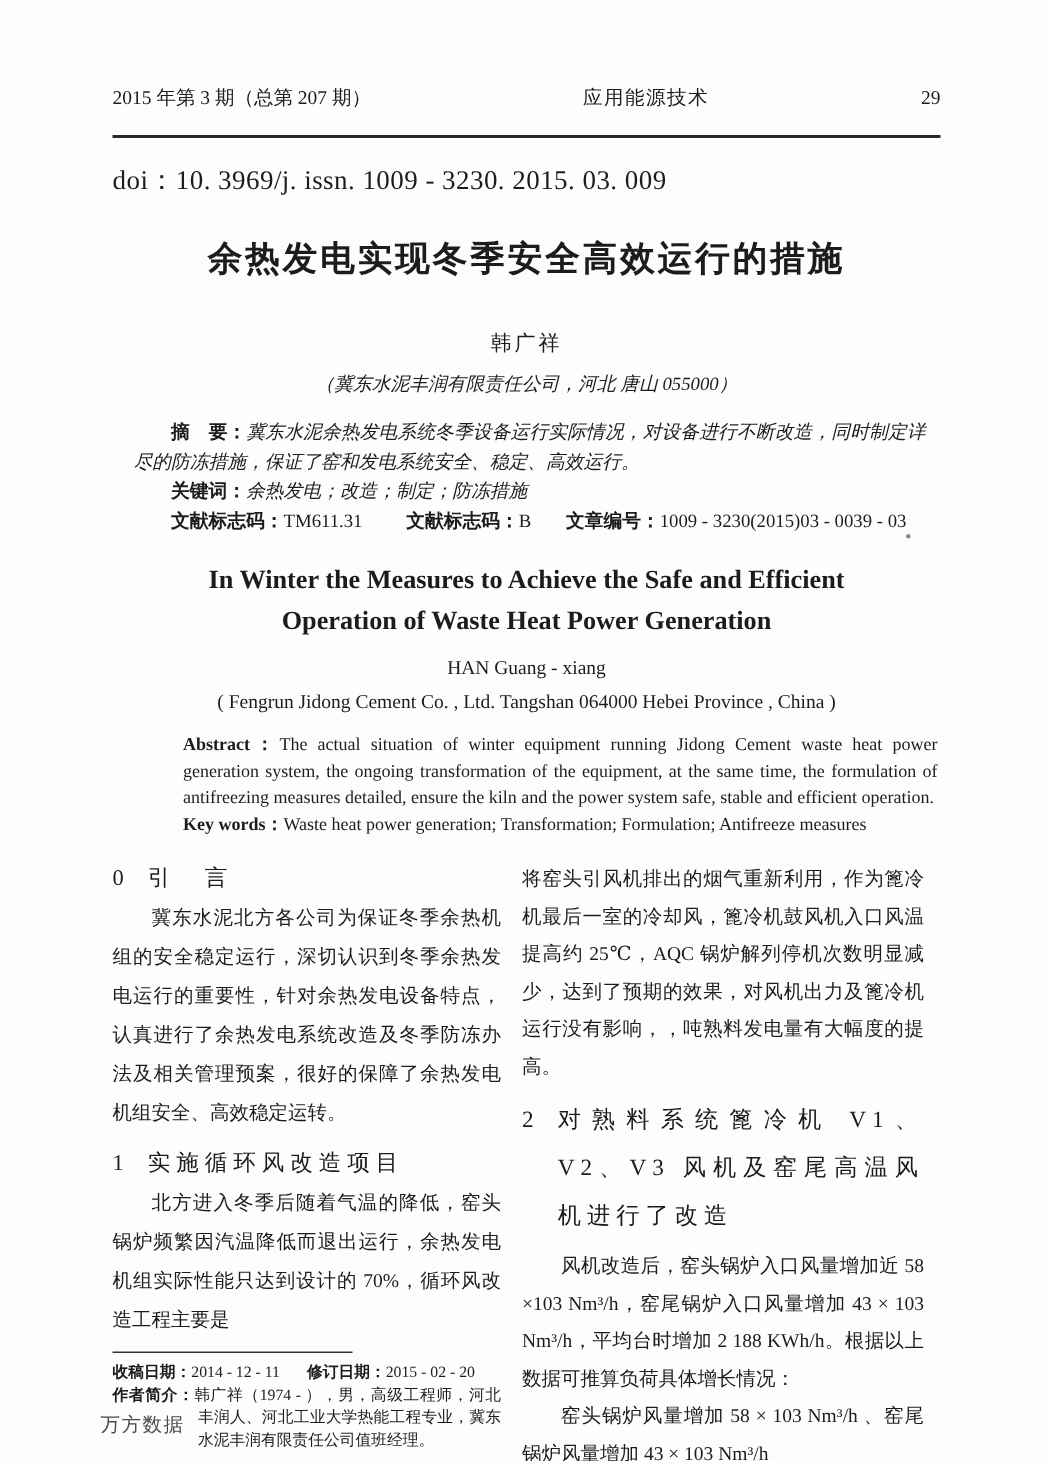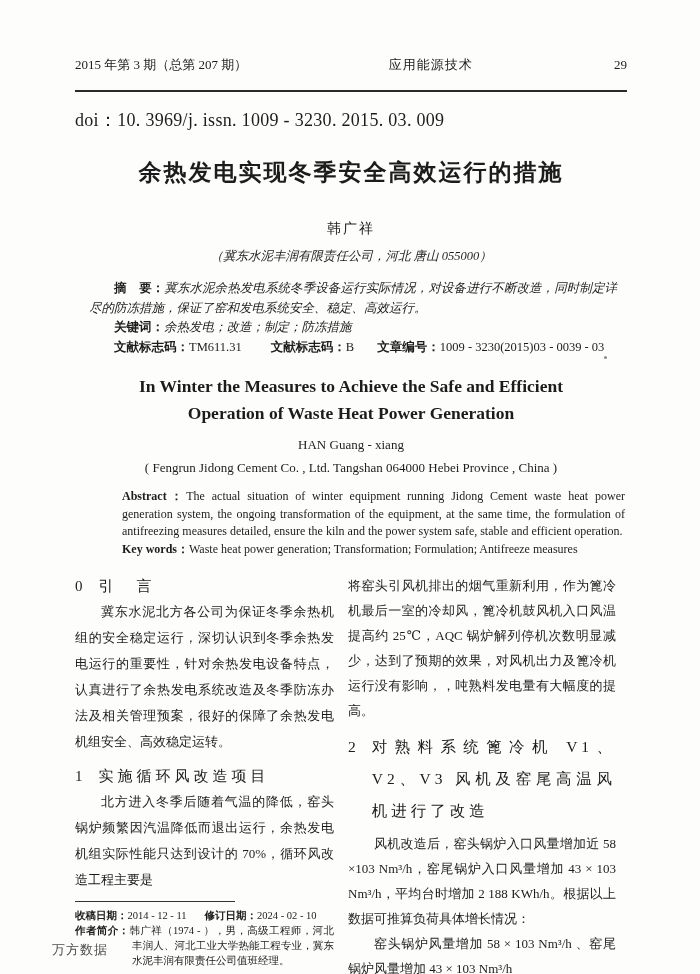--- a/index.html
+++ b/index.html
@@ -72,21 +72,21 @@
   .mt { margin-top:8px; }
 
   
   .footnote { margin-top:8px; font-size:10.5px; line-height:15px; }
   .footnote-rule { width:160px; border-top:1.5px solid #333; margin-bottom:6px; }
   .footnote b { font-weight:bold; }
   .fn-line .sep { display:inline-block; width:18px; }
   .fn-bio { padding-left:57px; text-indent:-57px; }
 
   .watermark {
-    position:absolute; left:52px; top:941px;
+    position:absolute; left:67px; top:941px;
     font-size:13px; color:#4c4c4c; letter-spacing:1px;
     font-family:"Liberation Sans","DejaVu Sans",sans-serif;
   }
 
   .artifact-dot {
     position:absolute; left:604px; top:356px;
     width:3px; height:3px; background:#8a8a8a; border-radius:50%;
   }
 </style>
 </head>
@@ -143,21 +143,21 @@
       <p class="para">冀东水泥北方各公司为保证冬季余热机组的安全稳定运行，深切认识到冬季余热发电运行的重要性，针对余热发电设备特点，认真进行了余热发电系统改造及冬季防冻办法及相关管理预案，很好的保障了余热发电机组安全、高效稳定运转。</p>
       <div class="sec-heading mt">
         <span class="num">1</span>
         <span>实施循环风改造项目</span>
       </div>
       <p class="para">北方进入冬季后随着气温的降低，窑头锅炉频繁因汽温降低而退出运行，余热发电机组实际性能只达到设计的 70%，循环风改造工程主要是</p>
 
       <div class="footnote">
         <div class="footnote-rule"></div>
         <div class="fn-line">
-          <b>收稿日期：</b><span>2014 - 12 - 11</span><span class="sep"></span><b>修订日期：</b><span>2024 - 02 - 10</span>
+          <b>收稿日期：</b><span>2014 - 12 - 11</span><span class="sep"></span><b>修订日期：</b><span>2015 - 02 - 20</span>
         </div>
         <div class="fn-bio">
           <b>作者简介：</b><span>韩广祥（1974 - ），男，高级工程师，河北丰润人、河北工业大学热能工程专业，冀东水泥丰润有限责任公司值班经理。</span>
         </div>
       </div>
     </div>
 
     <div class="col right">
       <p class="para no-indent">将窑头引风机排出的烟气重新利用，作为篦冷机最后一室的冷却风，篦冷机鼓风机入口风温提高约 25℃，AQC 锅炉解列停机次数明显减少，达到了预期的效果，对风机出力及篦冷机运行没有影响，，吨熟料发电量有大幅度的提高。</p>
       <div class="sec-heading h2">

